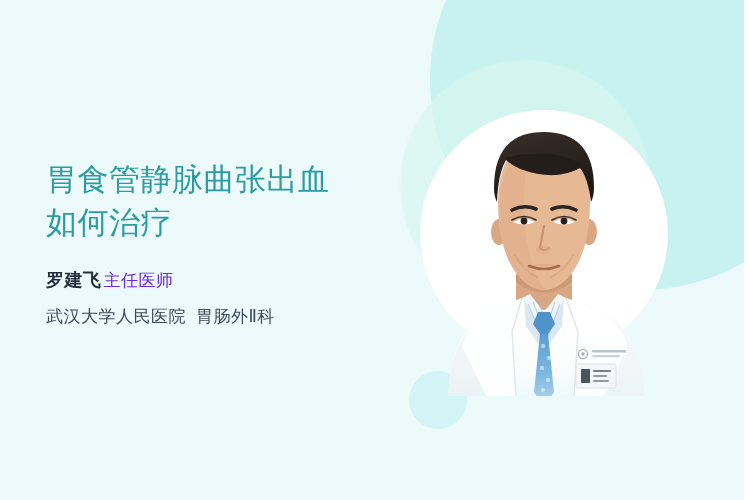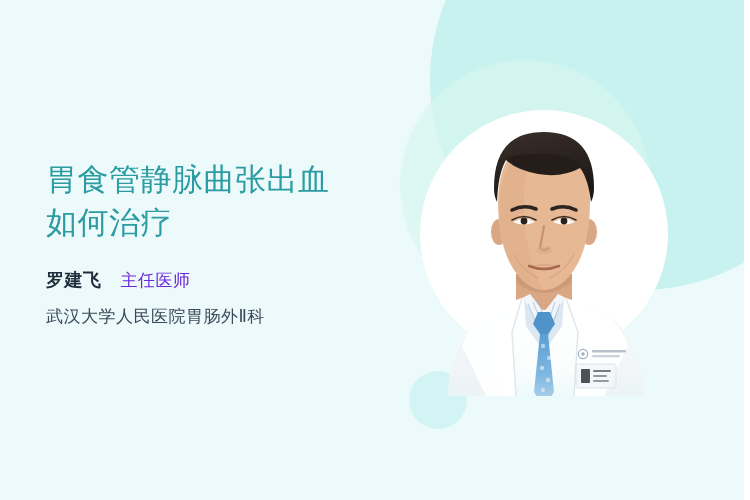--- a/index.html
+++ b/index.html
@@ -83,42 +83,42 @@
     line-height: 43px;
     letter-spacing: .5px;
     font-weight: 400;
     white-space: pre-line;
   }
 
   #byline {
     margin-top: 24px;
     display: flex;
     align-items: baseline;
-    gap: 19px;
+    gap: 2px;
   }
   #doctor-name {
     color: #1f2d3d;
     font-size: 18px;
     font-weight: 700;
     letter-spacing: .5px;
   }
   #doctor-title {
     color: #6d28d9;
     font-size: 17px;
     font-weight: 400;
     letter-spacing: .5px;
   }
   #affiliation {
     margin-top: 13px;
     color: #3a4a5a;
     font-size: 17px;
     font-weight: 400;
     letter-spacing: .5px;
   }
-  #affiliation .dept { }
+  #affiliation .dept { margin-left: 10px; }
 
   
   #portrait {
     position: absolute;
     left: 412px;
     top: 96px;
     width: 280px;
     height: 300px;
   }
   #portrait svg { display: block; width: 100%; height: 100%; }

